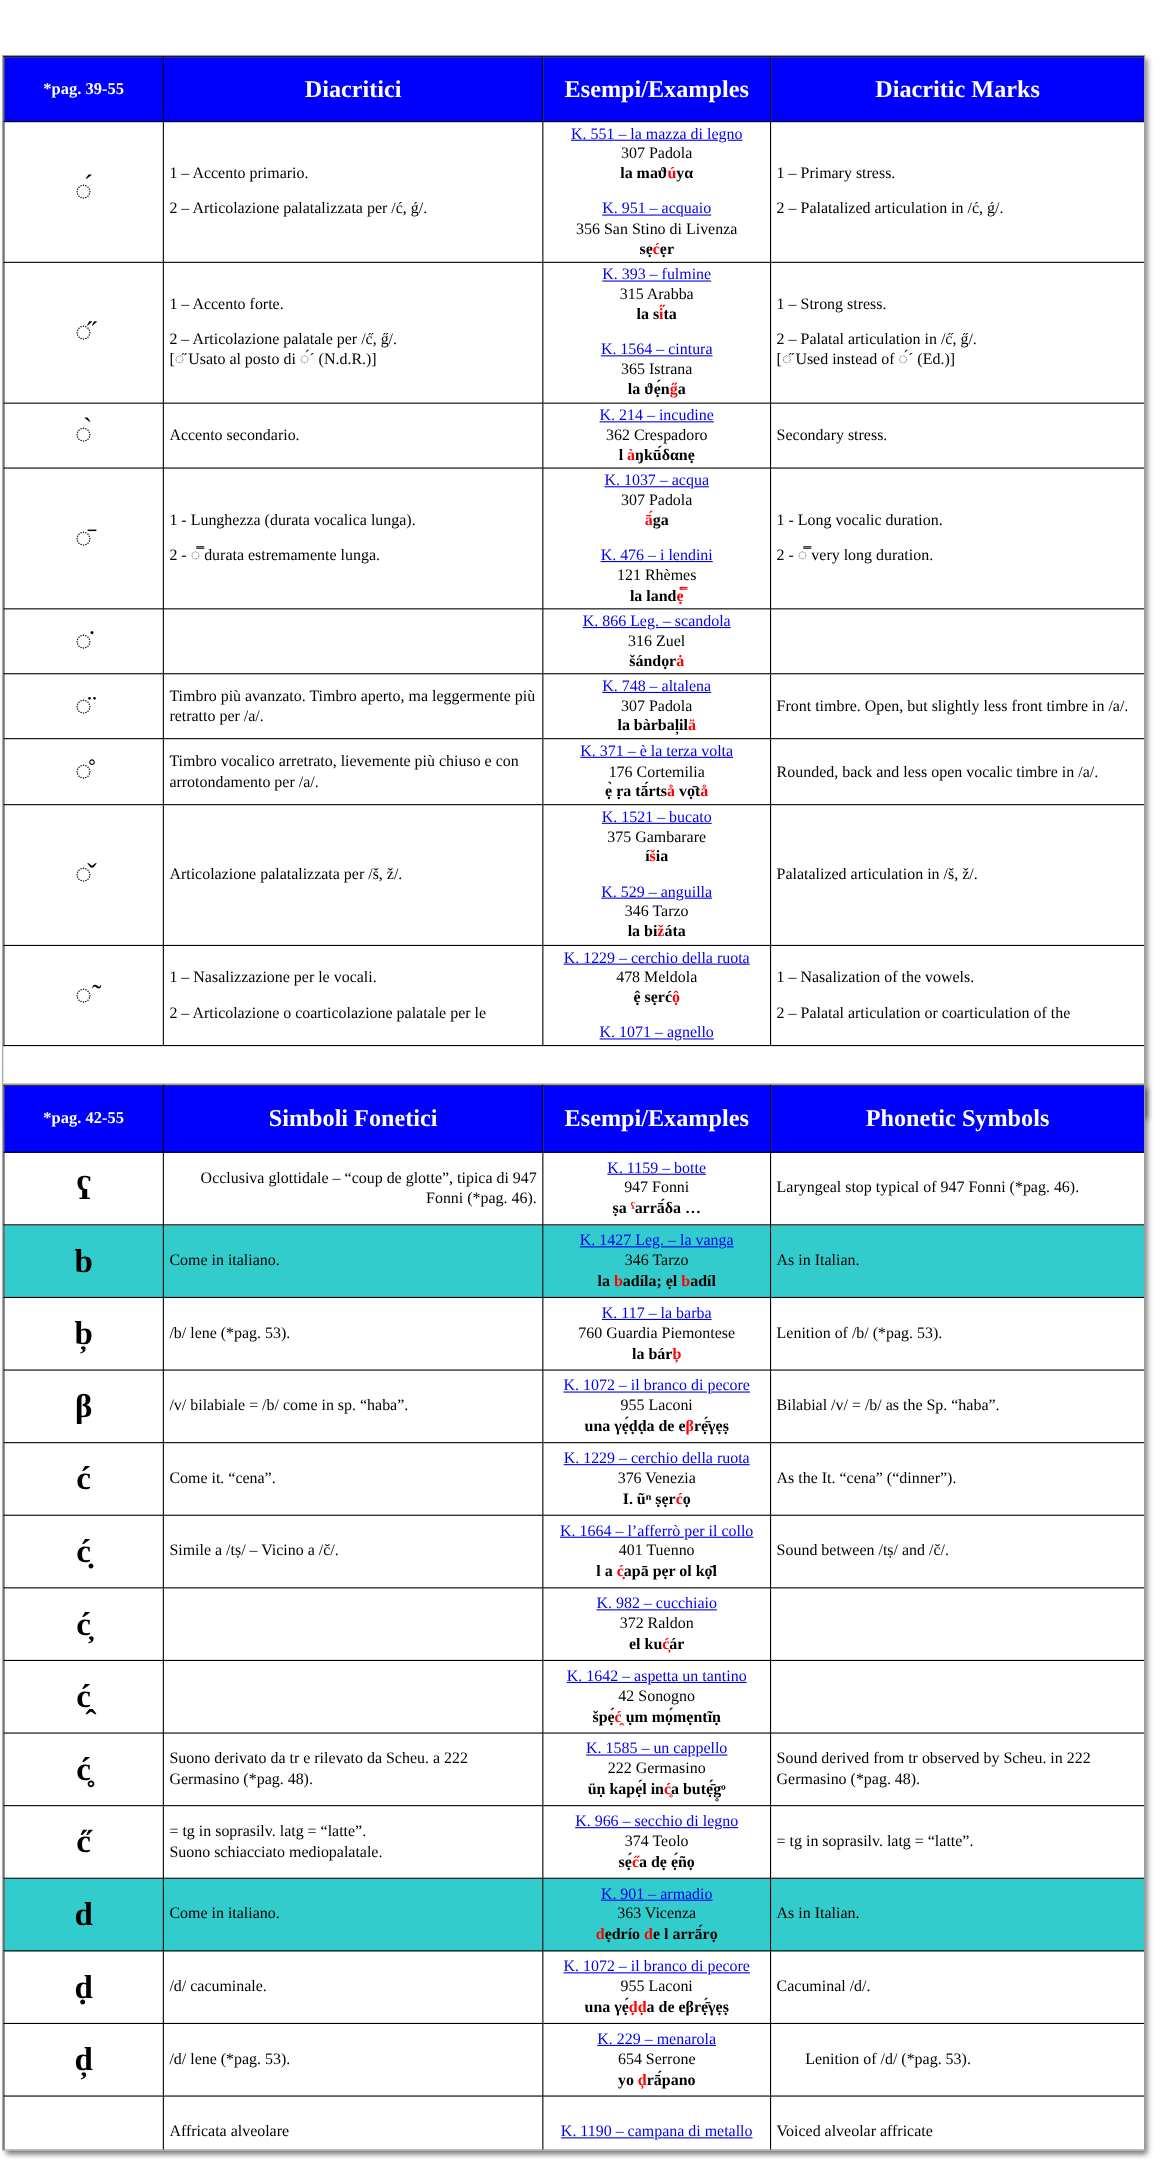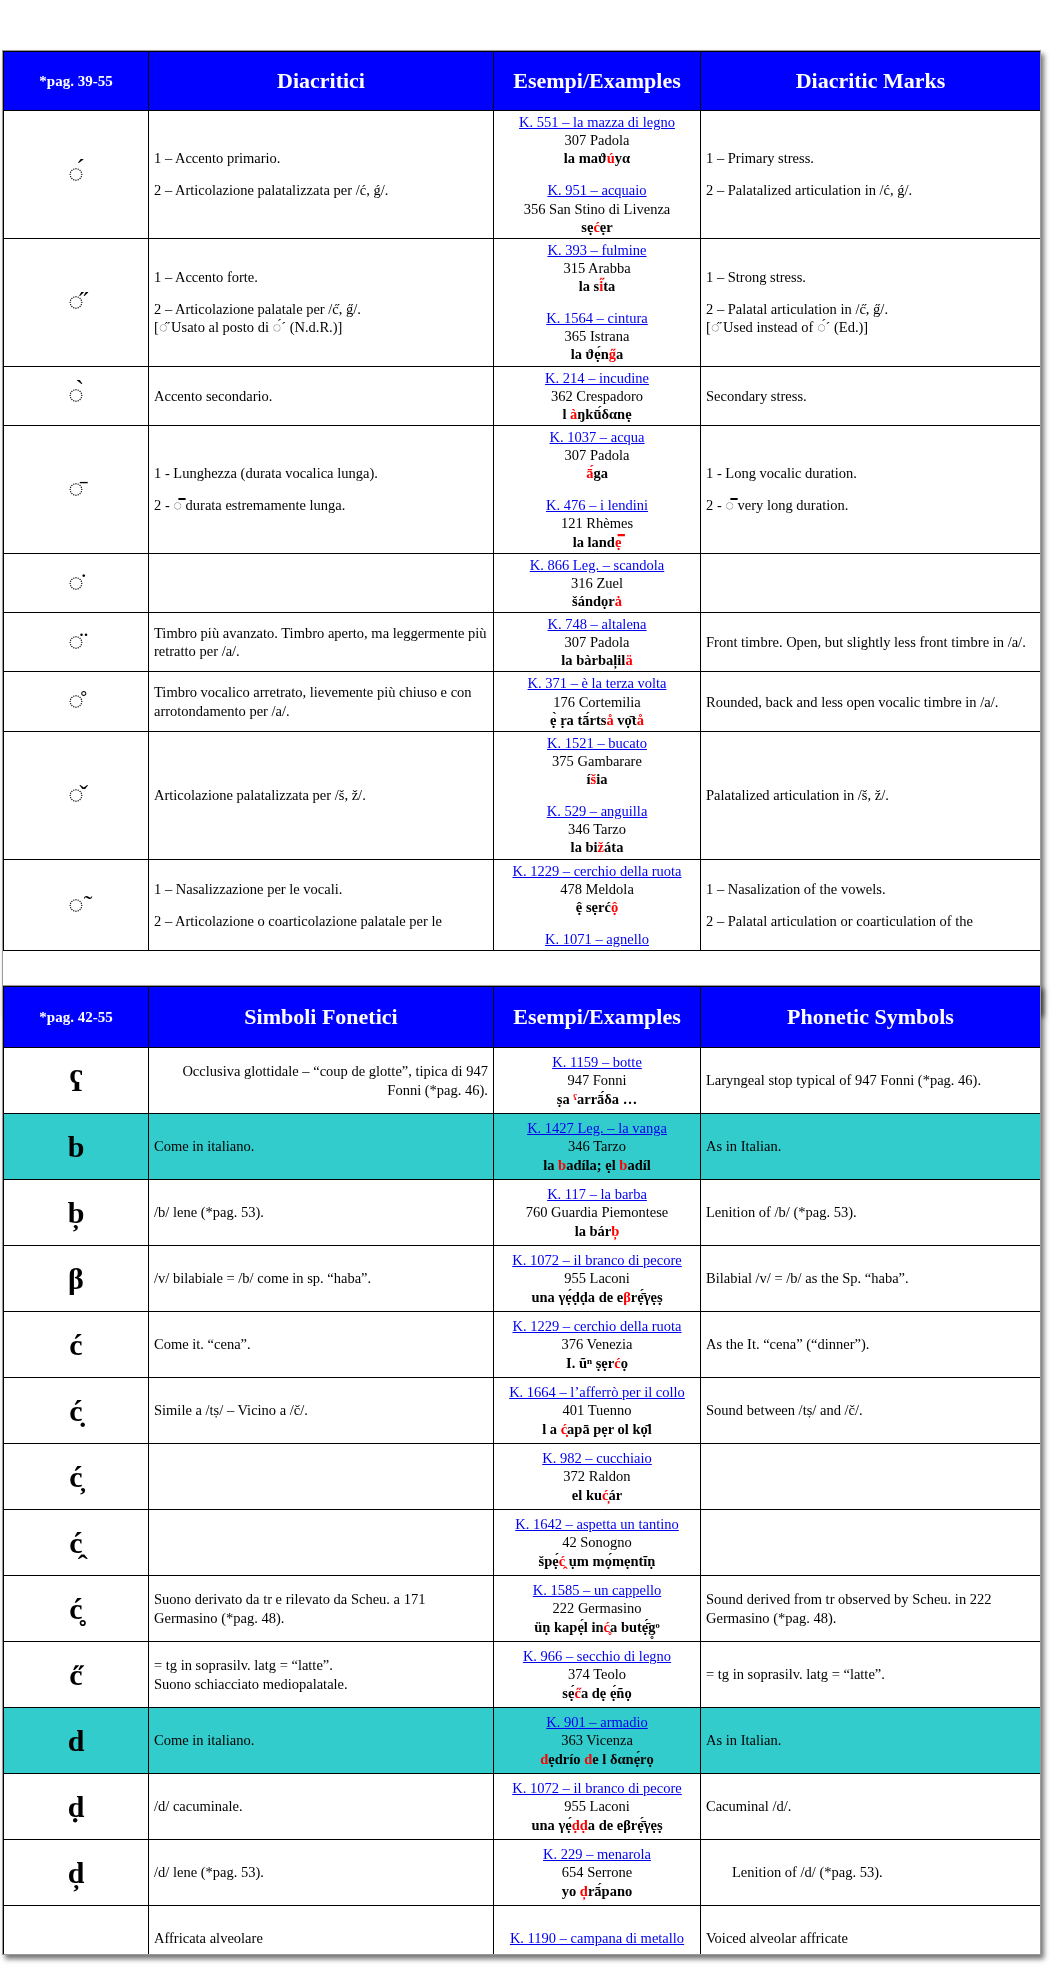--- a/index.html
+++ b/index.html
@@ -294,21 +294,21 @@
           <td style="white-space: pre-line;"></td>
           <td class="ex">
             <a href="#">K. 1642 – aspetta un tantino</a>
             <span class="loc">42 Sonogno</span>
             <span class="form"><span>špẹ́</span><span class="red">ć̭</span><span> ụm mọ́mẹntĩṇ</span></span>
           </td>
           <td style="white-space: pre-line;"></td>
         </tr>
         <tr style="height: 66px;">
           <td class="sym">ć̥</td>
-          <td style="white-space: pre-line;">Suono derivato da tr e rilevato da Scheu. a 171 Germasino (*pag. 48).</td>
+          <td style="white-space: pre-line;">Suono derivato da tr e rilevato da Scheu. a 222 Germasino (*pag. 48).</td>
           <td class="ex">
             <a href="#">K. 1585 – un cappello</a>
             <span class="loc">222 Germasino</span>
             <span class="form"><span>üṇ kapẹ́l in</span><span class="red">ć̥</span><span>a butẹ̄́g̥ᵒ</span></span>
           </td>
           <td style="white-space: pre-line;">Sound derived from tr observed by Scheu. in 222 Germasino (*pag. 48).</td>
         </tr>
         <tr style="height: 66px;">
           <td class="sym">c̋</td>
           <td style="white-space: pre-line;">= tg in soprasilv. latg = “latte”.
@@ -319,21 +319,21 @@
             <span class="form"><span>sẹ́</span><span class="red">c̋</span><span>a dẹ ẹ́ñọ</span></span>
           </td>
           <td style="white-space: pre-line;">= tg in soprasilv. latg = “latte”.</td>
         </tr>
         <tr class="hl" style="height: 66px;">
           <td class="sym" style="background: rgb(51, 204, 204);">d</td>
           <td style="white-space: pre-line; background: rgb(51, 204, 204);">Come in italiano.</td>
           <td class="ex" style="background: rgb(51, 204, 204);">
             <a href="#">K. 901 – armadio</a>
             <span class="loc">363 Vicenza</span>
-            <span class="form"><span class="red">d</span><span>ẹdrío </span><span class="red">d</span><span>e l δαnẹ́rọ</span></span>
+            <span class="form"><span class="red">d</span><span>ẹdrío </span><span class="red">d</span><span>e l arrā́rọ</span></span>
           </td>
           <td style="white-space: pre-line; background: rgb(51, 204, 204);">As in Italian.</td>
         </tr>
         <tr style="height: 66px;">
           <td class="sym">ḍ</td>
           <td style="white-space: pre-line;">/d/ cacuminale.</td>
           <td class="ex">
             <a href="#">K. 1072 – il branco di pecore</a>
             <span class="loc">955 Laconi</span>
             <span class="form"><span>una γẹ́</span><span class="red">ḍḍ</span><span>a de eβrẹ̄́γẹṣ</span></span>

